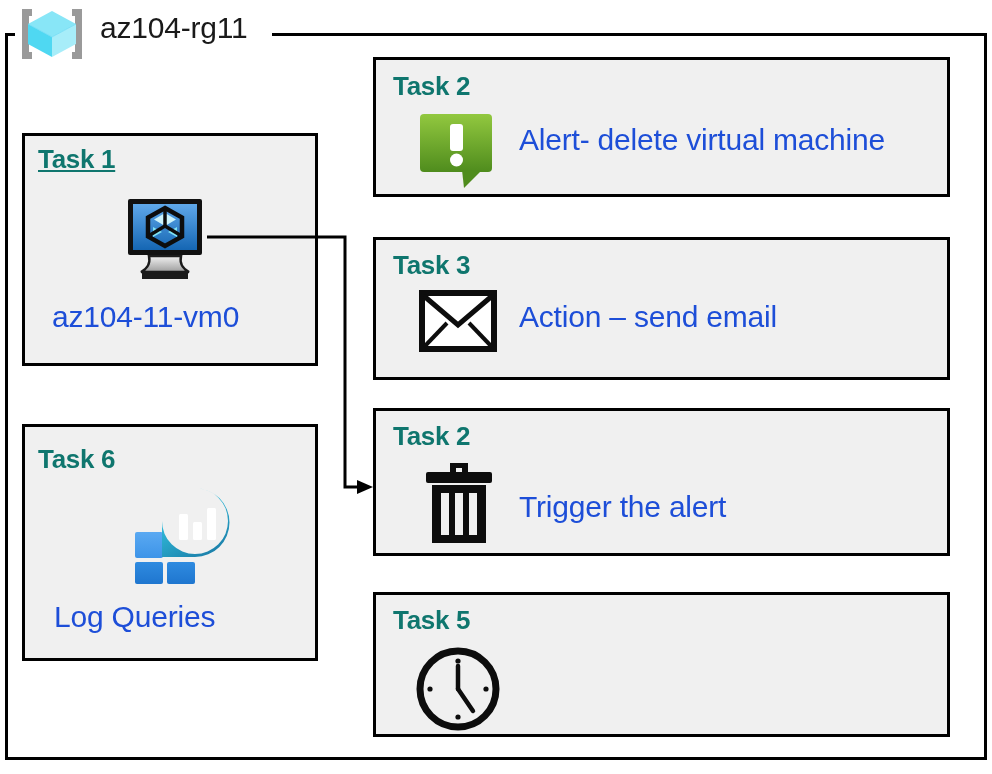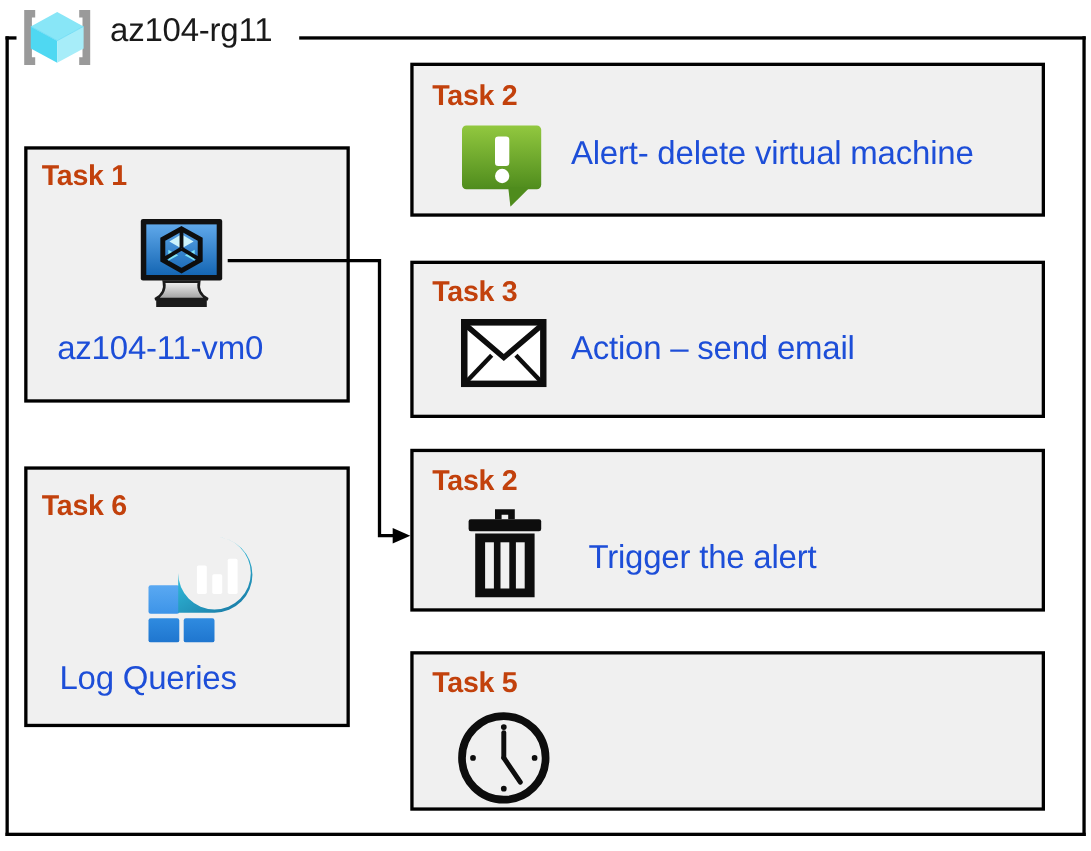--- a/index.html
+++ b/index.html
@@ -54,21 +54,21 @@
   .task-box {
     position: absolute;
     background: #f0f0f0;
     border: 3px solid #000000;
     box-sizing: border-box;
   }
   .task-title {
     position: absolute;
     font-size: 26px;
     font-weight: bold;
-    color: #c2410c;
+    color: #0f766e;
     letter-spacing: -0.3px;
     white-space: nowrap;
   }
   .task-text {
     position: absolute;
     font-size: 30px;
     color: #1d4ed8;
     white-space: nowrap;
     letter-spacing: -0.2px;
   }
@@ -80,41 +80,41 @@
   #box-task1 { left: 22px;  top: 133px; width: 296px; height: 233px; }
   #box-task6 { left: 22px;  top: 424px; width: 296px; height: 237px; }
 
   
   #box-task2 { left: 373px; top: 57px;  width: 577px; height: 140px; }
   #box-task3 { left: 373px; top: 237px; width: 577px; height: 143px; }
   #box-task4 { left: 373px; top: 408px; width: 577px; height: 148px; }
   #box-task5 { left: 373px; top: 592px; width: 577px; height: 145px; }
 
   
-  #title-task1 { left: 38px;  top: 144px; }
+  #title-task1 { left: 38px;  top: 144px; text-decoration: underline; }
   #title-task6 { left: 38px;  top: 444px; }
   #title-task2 { left: 393px; top: 71px;  }
   #title-task3 { left: 393px; top: 250px; }
   #title-task4 { left: 393px; top: 421px; }
   #title-task5 { left: 393px; top: 605px; }
 
   
   #icon-task1 { left: 119px; top: 196px; width: 92px; height: 84px; }
   #icon-task6 { left: 127px; top: 486px; width: 112px; height: 98px; }
   #icon-task2 { left: 418px; top: 112px; width: 80px; height: 76px; }
   #icon-task3 { left: 419px; top: 290px; width: 78px; height: 62px; }
   #icon-task4 { left: 424px; top: 461px; width: 70px; height: 84px; }
   #icon-task5 { left: 415px; top: 646px; width: 86px; height: 86px; }
 
   
   #text-task1 { left: 52px;  top: 300px; }
   #text-task6 { left: 54px;  top: 600px; }
   #text-task2 { left: 519px; top: 123px; }
   #text-task3 { left: 519px; top: 300px; }
-  #text-task4 { left: 535px; top: 490px; }
+  #text-task4 { left: 519px; top: 490px; }
   #text-task5 { left: 519px; top: 671px; }
 
   
   #connector {
     position: absolute;
     left: 0; top: 0;
     width: 992px; height: 774px;
     pointer-events: none;
   }
 </style>

